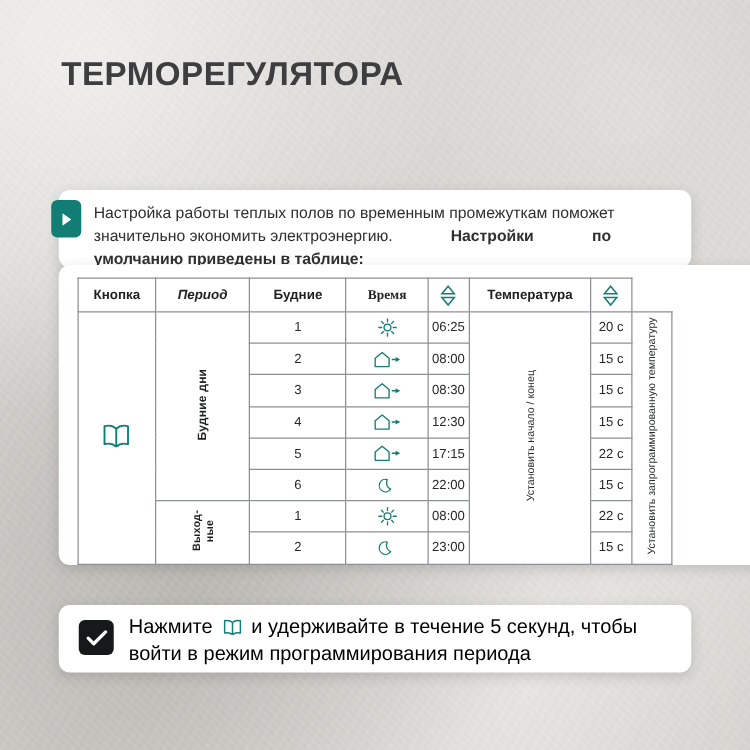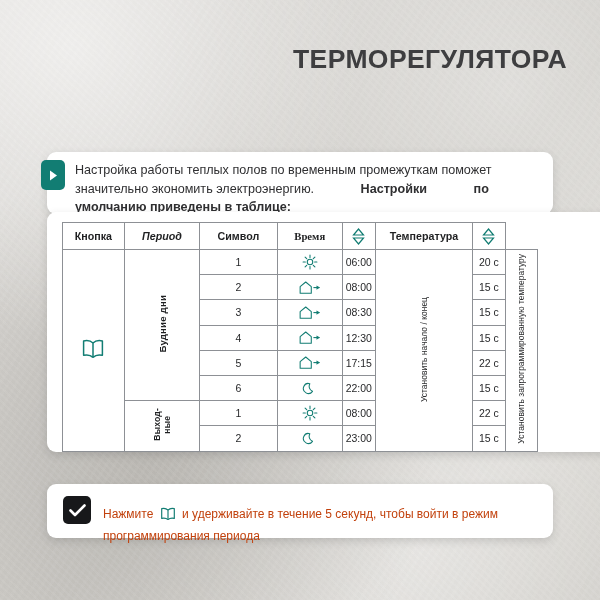--- a/index.html
+++ b/index.html
@@ -55,21 +55,20 @@
     color: #3e3e40;
     margin: 0;
   }
   .title-sub {
     font-size: 26.5px;
     line-height: 30px;
     font-weight: bold;
     letter-spacing: 0.4px;
     color: #3e3e40;
     margin: 4px 0 0 2px;
-    text-align: right;
   }
 
   
   .card {
     position: absolute;
     background: #ffffff;
     border-radius: 9px;
     box-shadow: 0 3px 9px rgba(60,60,60,0.18);
   }
   .intro-card {
@@ -193,24 +192,23 @@
     border-radius: 5px;
     display: flex;
     align-items: center;
     justify-content: center;
   }
   .bottom-text {
     position: absolute;
     left: 56px;
     top: 9px;
     width: 436px;
-    font-size: 12px;
+    font-size: 16px;
     line-height: 18.5px;
-    color: #c2410c;
-    margin-top: 12px;
+    color: #000000;
   }
   .inline-book {
     display: inline-block;
     vertical-align: -3px;
     margin: 0 2px;
   }
 </style>
 </head>
 <body>
 
@@ -234,21 +232,21 @@
       <b>по умолчанию приведены в таблице:</b>
     </div>
   </div>
 
   <div class="card table-card">
     <table class="settings">
       <thead>
         <tr>
           <th class="col-btn">Кнопка</th>
           <th class="col-period">Период</th>
-          <th class="col-symbol">Символ</th>
+          <th class="col-symbol">Будние</th>
           <th class="col-time">Время</th>
           <th class="col-arrow-l">
             <div class="hdr-arrow">
               <svg width="13" height="17" viewBox="0 0 13 17" aria-hidden="true">
                 <polygon points="6.5,1 11.5,7 1.5,7" fill="none" stroke="#127d73" stroke-width="1.2"></polygon>
                 <polygon points="6.5,16 11.5,10 1.5,10" fill="none" stroke="#127d73" stroke-width="1.2"></polygon>
               </svg>
             </div>
           </th>
           <th class="col-temp">Температура</th>
@@ -280,21 +278,21 @@
                   <line x1="12.68" y1="12.68" x2="14.52" y2="14.52" stroke="#127d73" stroke-width="1.2" stroke-linecap="round"></line>
                   <line x1="9.00" y1="14.20" x2="9.00" y2="16.80" stroke="#127d73" stroke-width="1.2" stroke-linecap="round"></line>
                   <line x1="5.32" y1="12.68" x2="3.48" y2="14.52" stroke="#127d73" stroke-width="1.2" stroke-linecap="round"></line>
                   <line x1="3.80" y1="9.00" x2="1.20" y2="9.00" stroke="#127d73" stroke-width="1.2" stroke-linecap="round"></line>
                   <line x1="5.32" y1="5.32" x2="3.48" y2="3.48" stroke="#127d73" stroke-width="1.2" stroke-linecap="round"></line>
                   <line x1="9.00" y1="3.80" x2="9.00" y2="1.20" stroke="#127d73" stroke-width="1.2" stroke-linecap="round"></line>
                   <line x1="12.68" y1="5.32" x2="14.52" y2="3.48" stroke="#127d73" stroke-width="1.2" stroke-linecap="round"></line>
     </svg>
               </div>
             </td>
-            <td class="row-cell">06:00</td>
+            <td class="row-cell">06:25</td>
             <td class="row-cell" rowspan="8"><span class="vert-note">Установить начало / конец</span></td>
             <td class="row-cell">20 c</td>
             <td class="row-cell" rowspan="8"><span class="vert-note">Установить запрограммированную температуру</span></td>
           </tr>
           <tr>
             <td class="row-cell">2</td>
             <td class="row-cell">
               <div class="sym">
                 <svg width="24" height="15" viewBox="0 0 28 17" aria-hidden="true">
       <path d="M2.5 15.2 L2.5 7.4 L9 2.1 L15.5 7.4 L15.5 15.2 Z" fill="none" stroke="#127d73" stroke-width="1.25" stroke-linejoin="round"></path>

